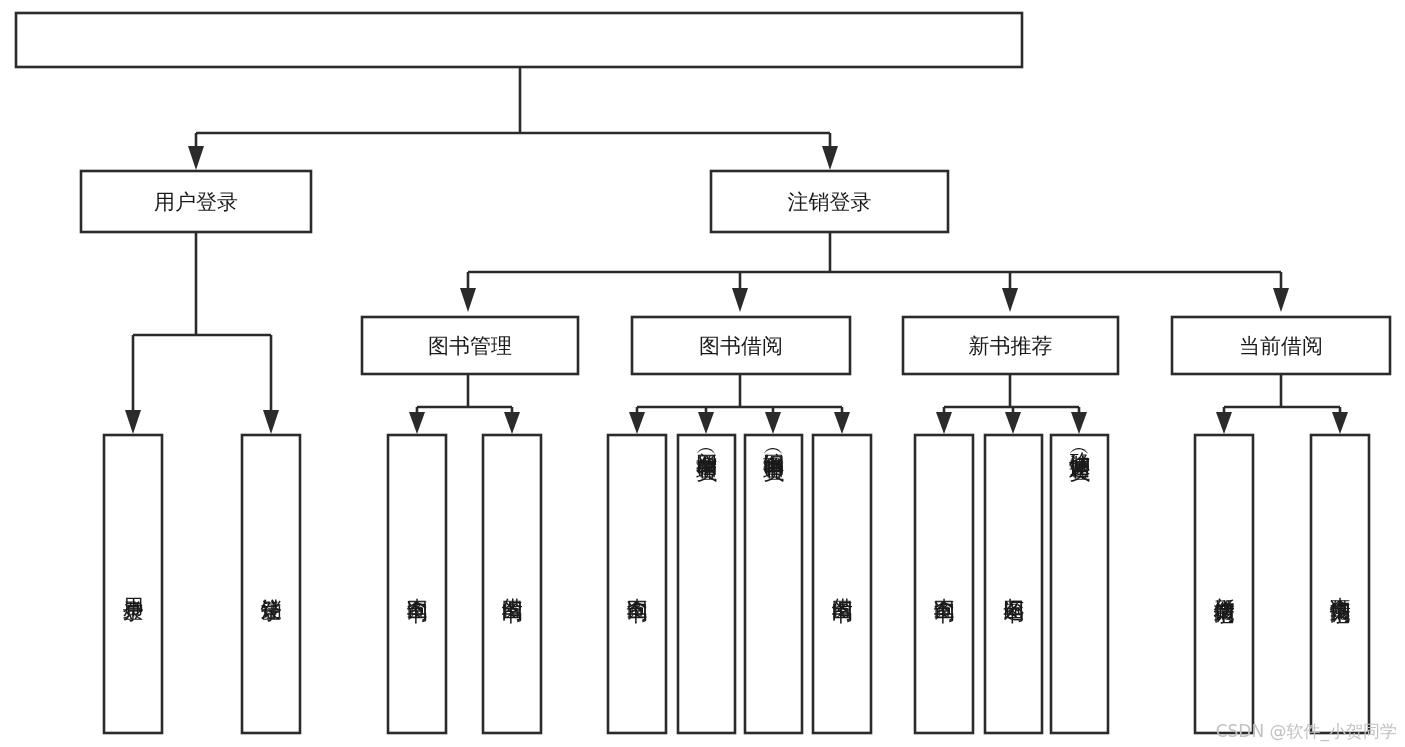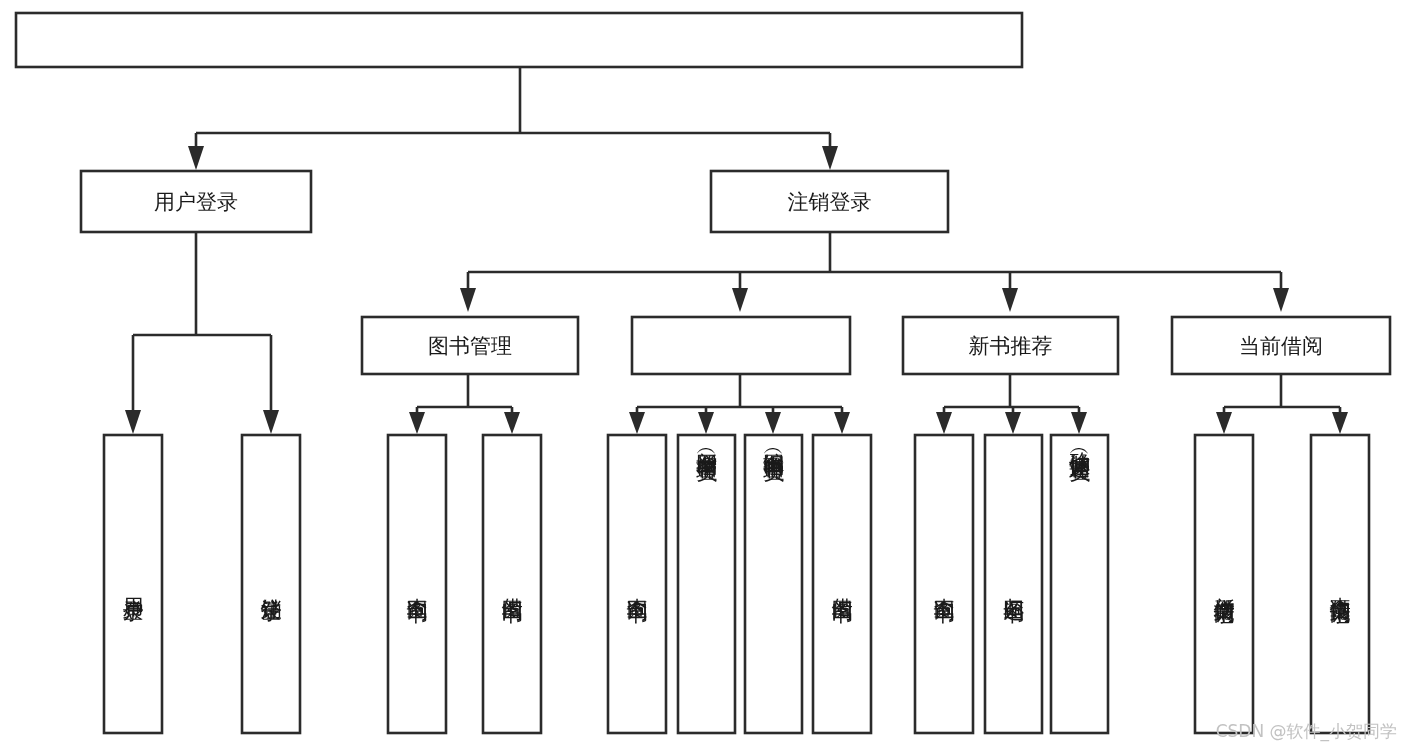--- a/index.html
+++ b/index.html
@@ -202,20 +202,23 @@
   </div>
 
   <div class="hlabel-wrap" style="left:711px; top:171px; width:237px; height:61px;">
     <span class="hlabel-text">注销登录</span>
   </div>
 
   <div class="hlabel-wrap" style="left:362px; top:317px; width:216px; height:57px;">
     <span class="hlabel-text">图书管理</span>
   </div>
 
+  <div class="hlabel-wrap" style="left:632px; top:317px; width:218px; height:57px;">
+    <span class="hlabel-text">图书借阅</span>
+  </div>
 
   <div class="hlabel-wrap" style="left:903px; top:317px; width:215px; height:57px;">
     <span class="hlabel-text">新书推荐</span>
   </div>
 
   <div class="hlabel-wrap" style="left:1172px; top:317px; width:218px; height:57px;">
     <span class="hlabel-text">当前借阅</span>
   </div>
 
   <div class="vlabel-wrap" style="left:104px; top:435px; width:58px; height:298px;">

